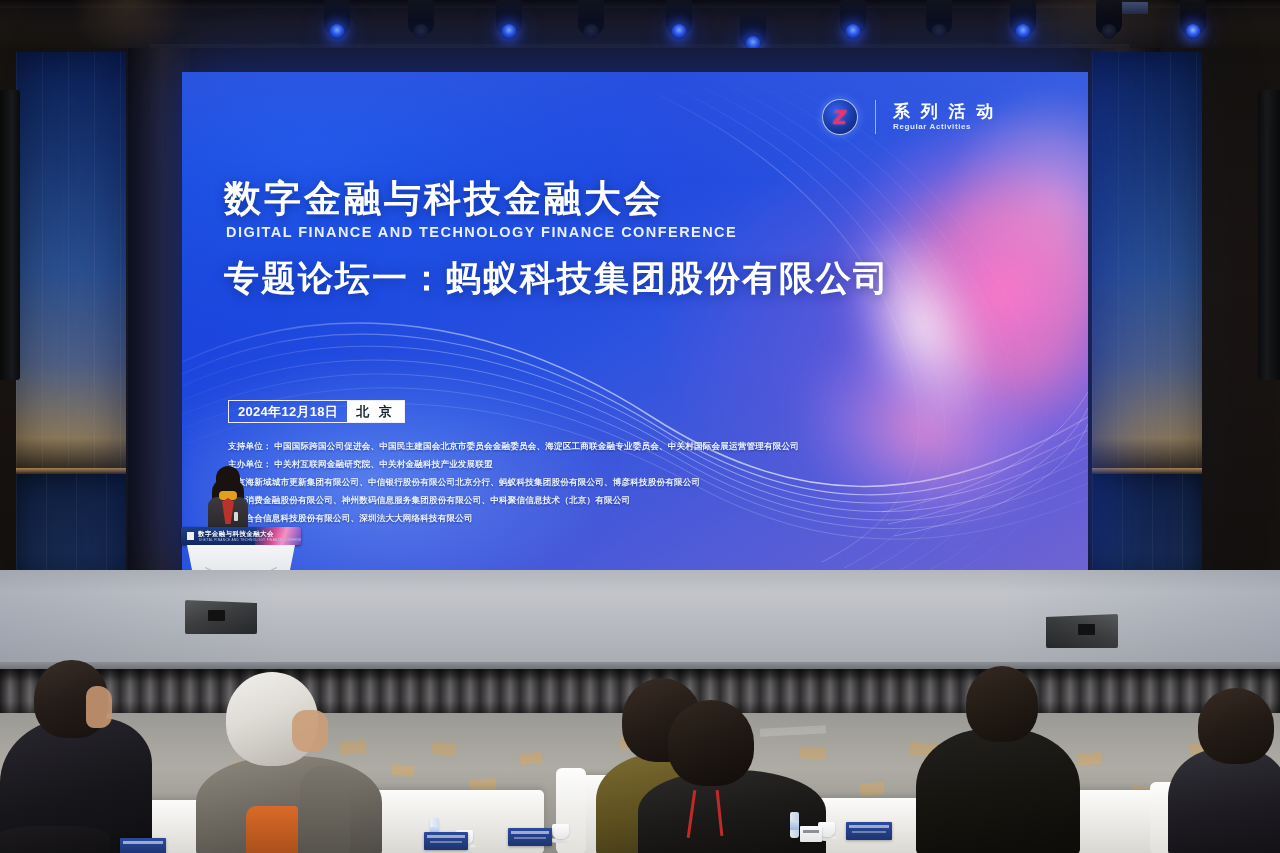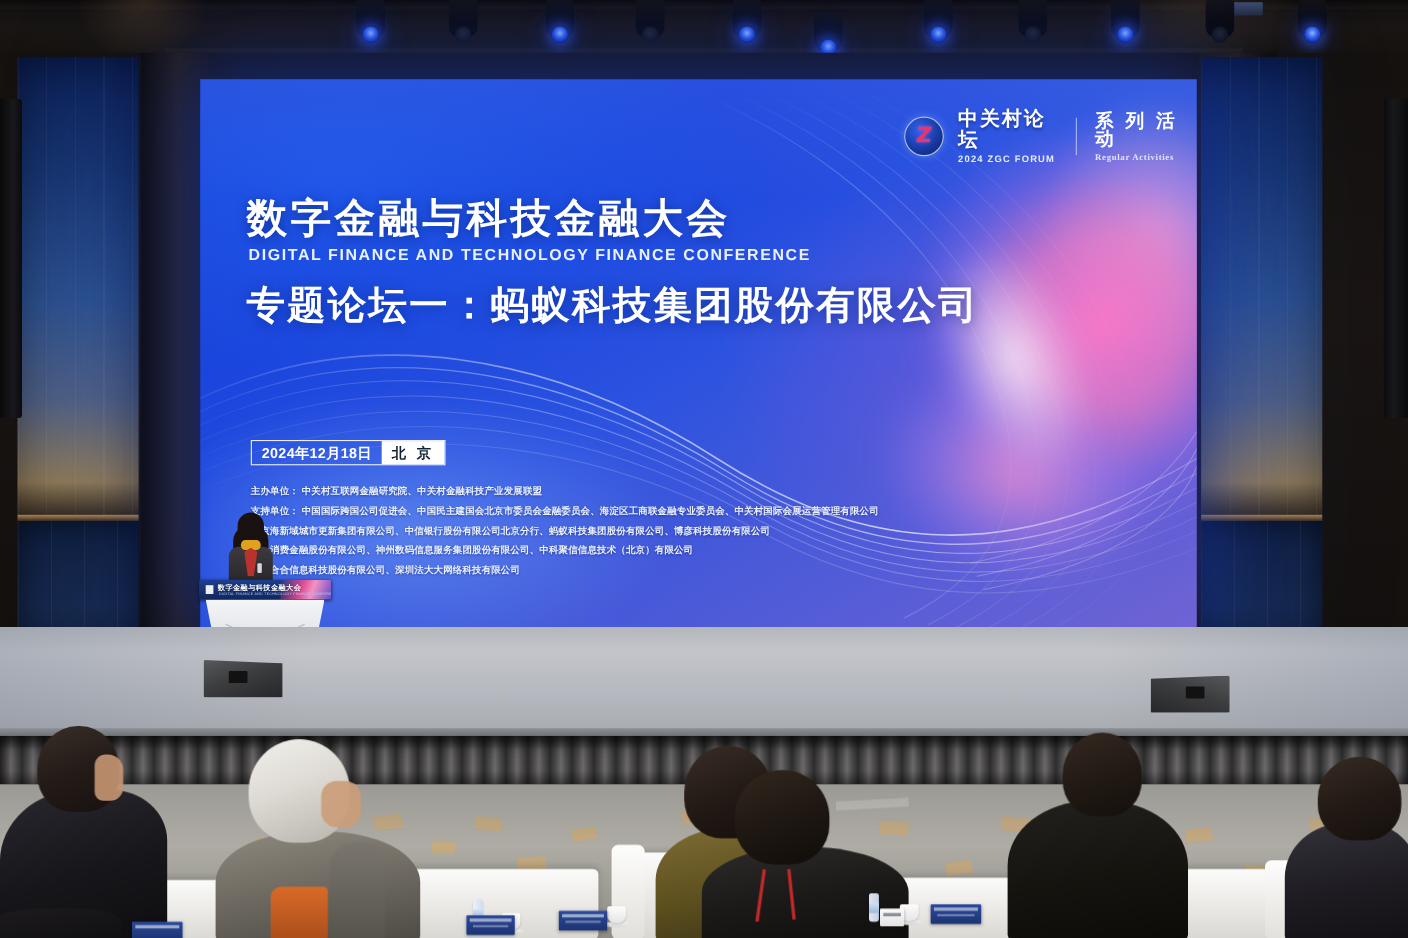--- a/index.html
+++ b/index.html
@@ -145,21 +145,21 @@
   .logo-mark span {
     color:#f0316a; font-weight:900; font-size:19px; line-height:1;
     font-family:"DejaVu Sans",sans-serif; transform:skewX(-8deg);
     text-shadow:0 0 3px rgba(255,90,150,.7);
   }
   .logo-cn { color:#fff; font-size:18px; font-weight:700; letter-spacing:2px; line-height:1.05;
     text-shadow:0 1px 3px rgba(0,20,80,.5); }
   .logo-en { color:#e3ecff; font-size:8.5px; font-weight:700; letter-spacing:1.1px; margin-top:2px; }
   .logo-div { width:1px; height:34px; background:rgba(255,255,255,.55); margin:0 4px; }
   .logo-cn2 { color:#fff; font-size:17px; font-weight:700; letter-spacing:3px; line-height:1.05; }
-  .logo-en2 { color:#dce7ff; font-size:8px; font-weight:700; letter-spacing:.6px; margin-top:2px;font-family:Liberation Serif, serif; }
+  .logo-en2 { color:#dce7ff; font-size:8px; font-weight:700; letter-spacing:.6px; margin-top:2px; }
 
   .title-cn {
     position:absolute; left:42px; top:108px;
     color:#fff; font-size:37px; font-weight:800; letter-spacing:3px; line-height:1;
     text-shadow:0 2px 10px rgba(0,25,100,.55);
   }
   .title-en {
     position:absolute; left:44px; top:152px;
     color:#e9f0ff; font-size:14.5px; font-weight:600; letter-spacing:1.45px;
   }
@@ -393,43 +393,39 @@
         <path d="M 712 464 C 816 444, 886 404, 906 352" stroke-width="1"></path>
       </g>
     </svg>
 
     <div class="screen-glossy"></div>
 
     <div class="logo-block">
       <div class="logo-mark">
         <span>Z</span>
       </div>
-      <div>
-        <div class="logo-cn">中关村论坛</div>
-        <div class="logo-en">2024 ZGC FORUM</div>
-      </div>
       <div class="logo-div"></div>
       <div>
         <div class="logo-cn2">系 列 活 动</div>
         <div class="logo-en2">Regular Activities</div>
       </div>
     </div>
 
     <div class="title-cn">数字金融与科技金融大会</div>
     <div class="title-en">DIGITAL FINANCE AND TECHNOLOGY FINANCE CONFERENCE</div>
     <div class="title-sub">专题论坛一：蚂蚁科技集团股份有限公司</div>
 
     <div class="datebar">
       <div class="d1">2024年12月18日</div>
       <div class="d2">北 京</div>
     </div>
 
     <div class="org-lines">
+      <div class="org-line">支持单位： 中国国际跨国公司促进会、中国民主建国会北京市委员会金融委员会、海淀区工商联金融专业委员会、中关村国际会展运营管理有限公司</div>
       <div class="org-line">主办单位： 中关村互联网金融研究院、中关村金融科技产业发展联盟</div>
-      <div class="org-line">支持单位： 中国国际跨国公司促进会、中国民主建国会北京市委员会金融委员会、海淀区工商联金融专业委员会、中关村国际会展运营管理有限公司</div>
       <div class="org-line">北京海新域城市更新集团有限公司、中信银行股份有限公司北京分行、蚂蚁科技集团股份有限公司、博彦科技股份有限公司</div>
       <div class="org-line">马上消费金融股份有限公司、神州数码信息服务集团股份有限公司、中科聚信信息技术（北京）有限公司</div>
       <div class="org-line">上海合合信息科技股份有限公司、深圳法大大网络科技有限公司</div>
     </div>
   </div>
 
   <div class="person">
     <div class="p-hair2"></div>
     <div class="p-face"></div>
     <div class="p-hair"></div>

